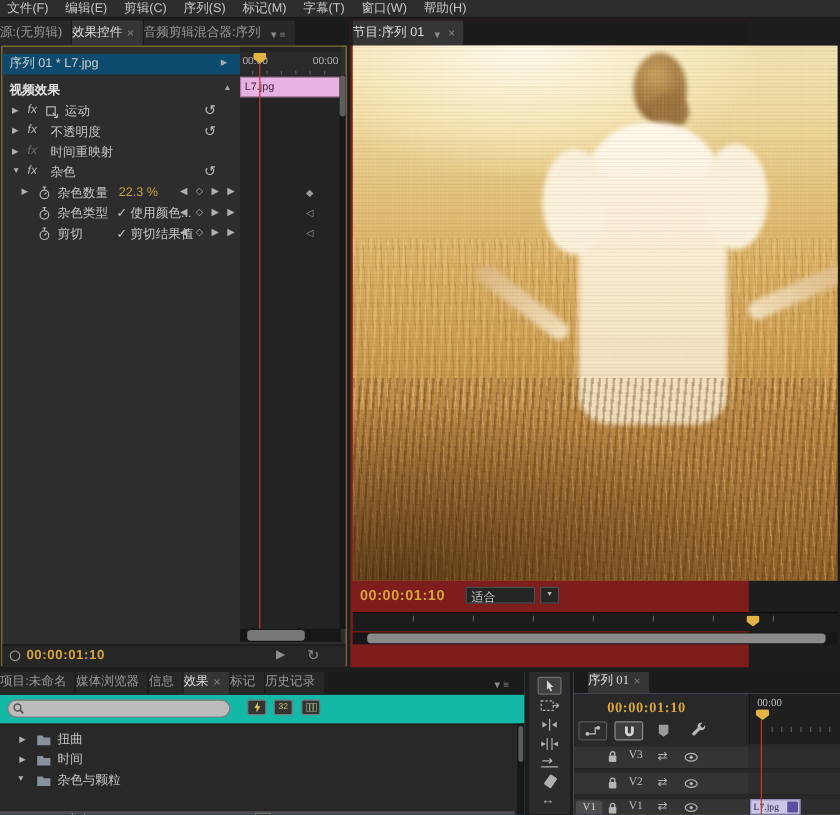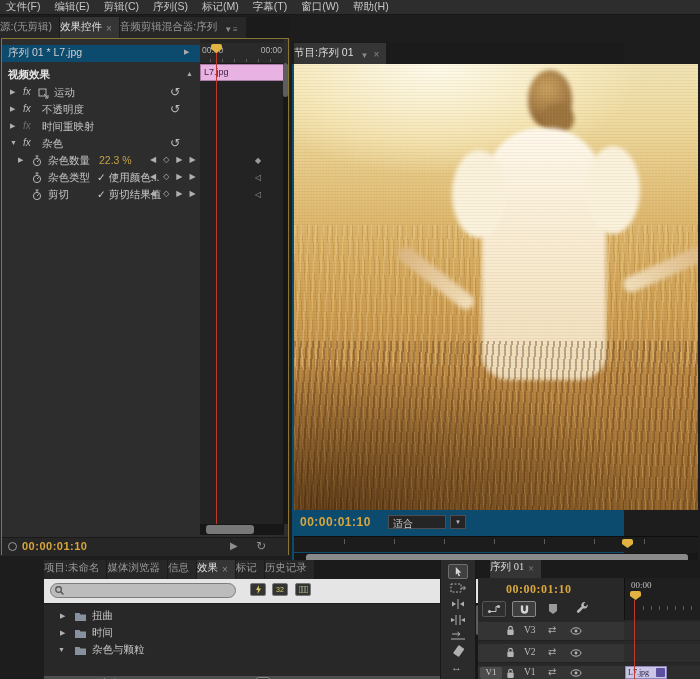--- a/index.html
+++ b/index.html
@@ -223,21 +223,21 @@
 
       <div class="abs" style="left:0;right:0;top:498px;height:17px;background:#262626;border-top:1px solid #1a1a1a;">
         <span class="abs" style="left:6px;top:4px;width:7px;height:7px;border:1px solid #9a9a9a;border-radius:50%;"></span>
         <span class="abs tc" style="left:20px;top:2px;font-size:11px;">00:00:01:10</span>
         <span class="abs" style="left:228px;top:2px;color:#8f8f8f;font-size:10px;">▶</span>
         <span class="abs" style="left:254px;top:1px;color:#8f8f8f;font-size:12px;">↻</span>
       </div>
     </div>
   </div>
 
-  <div class="panel" style="left:292px;top:16px;width:332px;height:540px;background:#0c4a6e;margin-top:26px;">
+  <div class="panel" style="left:292px;top:16px;width:332px;height:540px;background:#7f1d1d;">
     <div class="tabbar">
       <div class="tab active" style="margin-left:2px;">
         <span>节目:序列 01</span>
         <span class="pmenu">▼</span>
         <span class="tclose">×</span>
       </div>
     </div>
 
     <div class="video">
       <div class="vlayer wheatmid"></div>
@@ -272,21 +272,21 @@
         <div class="tick" style="left:300px;top:2px;height:5px;"></div>
       <div class="tick" style="left:350px;top:2px;height:5px;"></div>
       <div class="marker" style="left:328px;top:2px;"></div>
     </div>
 
     <div class="abs sbar" style="left:2px;top:511px;width:404px;height:10px;">
         <div class="sthumb" style="left:12px;right:10px;top:1px;bottom:1px;background:#8a8a8a;"></div>
       </div>
   </div>
 
-  <div class="panel" style="left:0;top:560px;width:437px;height:119px;background:#e5e5e5;margin-left:44px;">
+  <div class="panel" style="left:0;top:560px;width:437px;height:119px;background:#14b8a6;">
     <div class="tabbar" style="height:19px;">
       <div class="tab">
           <span>项目:未命名</span>
         </div>
       <div class="tab">
           <span>媒体浏览器</span>
         </div>
       <div class="tab">
           <span>信息</span>
         </div>

